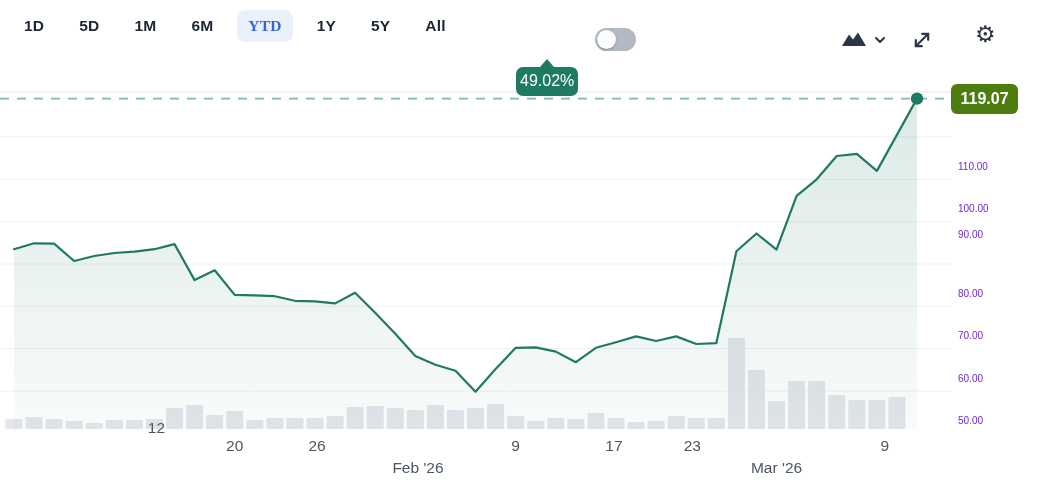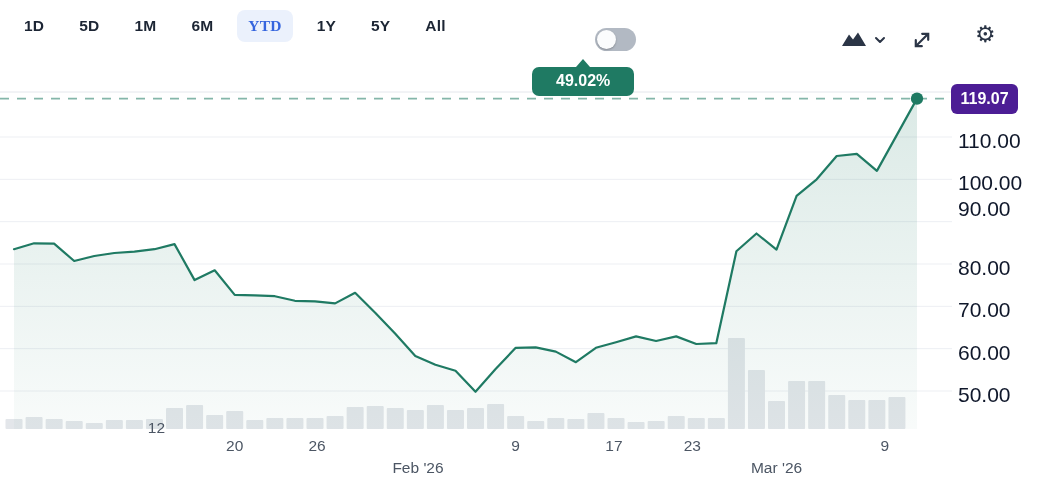--- a/index.html
+++ b/index.html
@@ -21,29 +21,29 @@
   .key-events { position:absolute; left:648px; top:28px; font-size:18px; font-weight:700; color:#101828; }
 
   .tool-icon { position:absolute; top:28px; cursor:pointer; display:flex; align-items:center; }
   .chart-type { left:841px; }
   .expand { left:910px; }
   .gear { left:975px; top:23px; font-size:23px; color:#2b3546; line-height:1; }
 
   
   svg.chart { position:absolute; left:0; top:0; }
 
-  .ylabel { position:absolute; left:958px; width:70px; font-size:21px; color:#0f172a; }
+  .ylabel { position:absolute; left:958px; width:70px; font-size:10px; color:#6d28d9;margin-top:32px; }
   .xlabel { position:absolute; transform:translateX(-50%); font-size:15.5px; color:#4c5664; white-space:nowrap; }
 
-  .badge-change { position:absolute; left:532px; top:67px; background:#1f7a63; color:#fff;
-                  font-size:16px; font-weight:700; padding:5px 24px 6px; border-radius:7px; }
+  .badge-change { position:absolute; left:516px; top:67px; background:#1f7a63; color:#fff;
+                  font-size:16px; font-weight:400; padding:5px 4px 6px; border-radius:7px; }
   .badge-change .pointer { position:absolute; top:-8px; left:50%; margin-left:-7px; width:0; height:0;
                   border-left:7px solid transparent; border-right:7px solid transparent;
                   border-bottom:8px solid #1f7a63; }
-  .badge-price { position:absolute; left:951px; top:84px; width:67px; height:30px; background:#4c1d95;
+  .badge-price { position:absolute; left:951px; top:84px; width:67px; height:30px; background:#4d7c0f;
                  color:#fff; font-size:16px; font-weight:700; border-radius:6px;
                  display:flex; align-items:center; justify-content:center; }
 </style>
 </head>
 <body>
 
 <div class="widget">
 
   <div class="toolbar">
     <div class="ranges">

